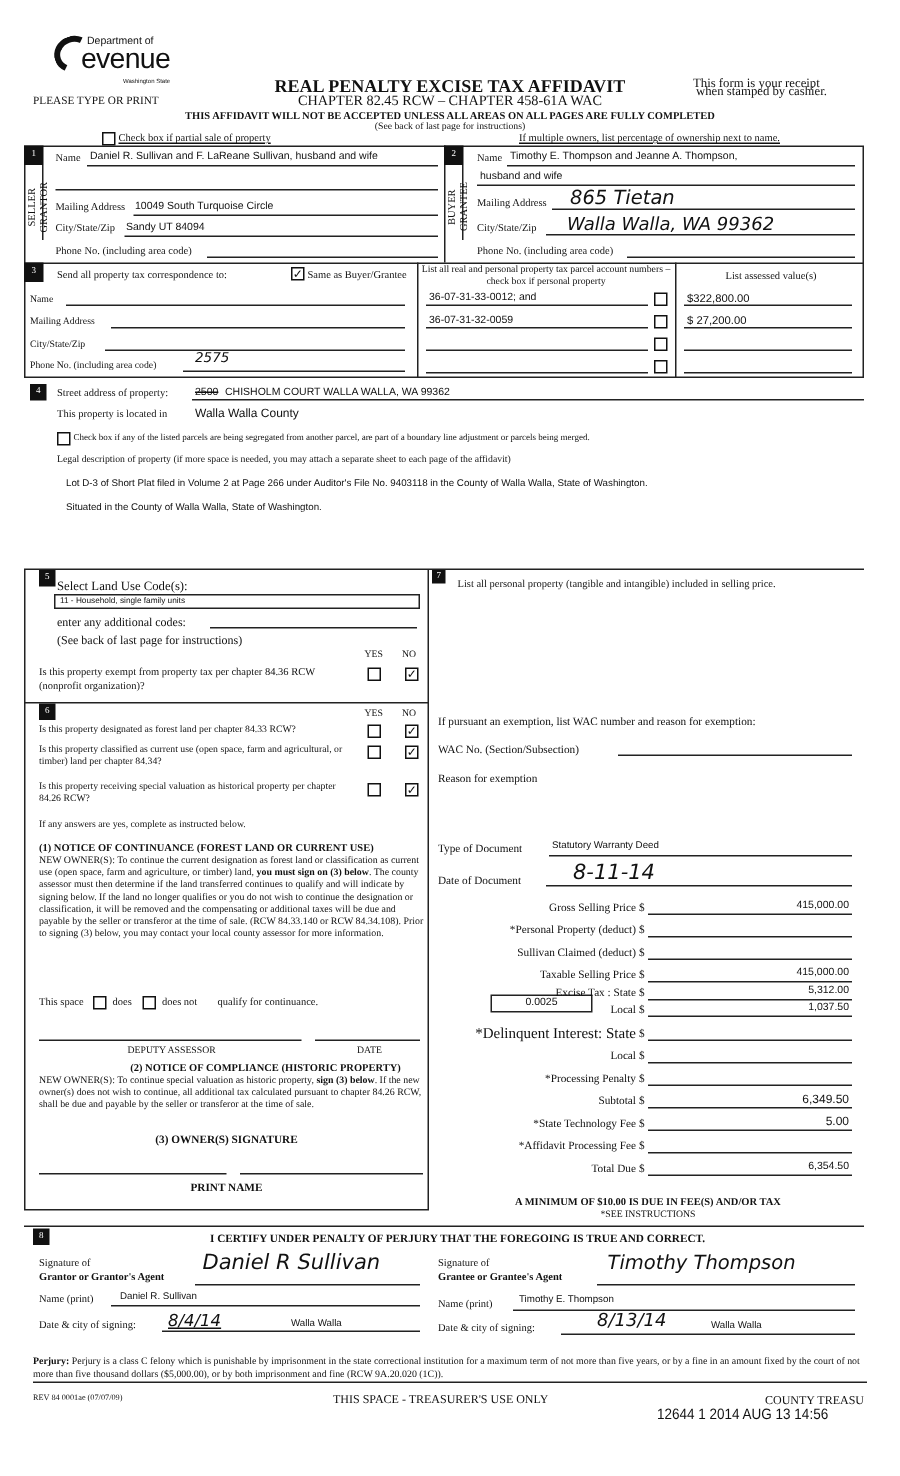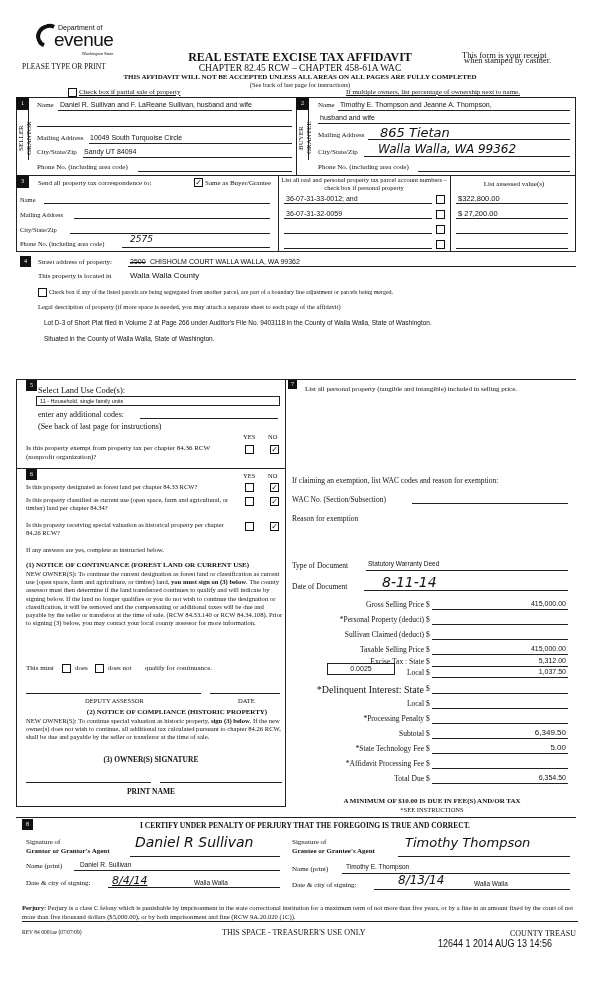--- a/index.html
+++ b/index.html
@@ -21,21 +21,21 @@
 </style>
 </head>
 <body>
 
 <div>
   <div class="logo-swirl"></div>
   <div class="abs sans" style="left:58px;top:24px;font-size:7px;">Department of</div>
   <div class="abs sans" style="left:54px;top:30px;font-size:19px;letter-spacing:-0.5px;line-height:20px;">evenue</div>
   <div class="abs sans" style="left:82px;top:51px;font-size:4px;">Washington State</div>
   <div class="abs" style="left:22px;top:62px;font-size:7.5px;">PLEASE TYPE OR PRINT</div>
-  <div class="abs bold center" style="left:150px;top:50px;width:300px;font-size:12px;">REAL ESTATE EXCISE TAX AFFIDAVIT</div>
+  <div class="abs bold center" style="left:150px;top:50px;width:300px;font-size:12px;">REAL PENALTY EXCISE TAX AFFIDAVIT</div>
   <div class="abs center" style="left:150px;top:63px;width:300px;font-size:9.5px;">CHAPTER 82.45 RCW – CHAPTER 458-61A WAC</div>
   <div class="abs" style="left:462px;top:50px;font-size:8.5px;">This form is your receipt</div>
   <div class="abs" style="left:464px;top:55px;font-size:8.5px;">when stamped by cashier.</div>
   <div class="abs bold center" style="left:60px;top:73px;width:480px;font-size:7px;">THIS AFFIDAVIT WILL NOT BE ACCEPTED UNLESS ALL AREAS ON ALL PAGES ARE FULLY COMPLETED</div>
   <div class="abs center" style="left:150px;top:81px;width:300px;font-size:6.5px;">(See back of last page for instructions)</div>
   <div class="chk" style="left:68px;top:88px;"></div>
   <div class="abs" style="left:79px;top:88px;font-size:7px;text-decoration:underline;">Check box if partial sale of property</div>
   <div class="abs" style="left:346px;top:88px;font-size:7px;text-decoration:underline;">If multiple owners, list percentage of ownership next to name.</div>
 </div>
 
@@ -176,21 +176,21 @@
   <div class="chk" style="left:270px;top:497px;">✓</div>
 
   <div class="abs" style="left:26px;top:521px;width:210px;font-size:6.5px;line-height:8px;">Is this property receiving special valuation as historical property per chapter 84.26 RCW?</div>
   <div class="chk" style="left:245px;top:522px;"></div>
   <div class="chk" style="left:270px;top:522px;">✓</div>
 
   <div class="abs" style="left:26px;top:546px;font-size:6.5px;">If any answers are yes, complete as instructed below.</div>
   <div class="abs bold" style="left:26px;top:561px;font-size:7px;">(1) NOTICE OF CONTINUANCE (FOREST LAND OR CURRENT USE)</div>
   <div class="abs" style="left:26px;top:570px;width:258px;font-size:6.6px;line-height:8.2px;"><span>NEW OWNER(S): To continue the current designation as forest land or classification as current use (open space, farm and agriculture, or timber) land,</span> <b>you must sign on (3) below</b><span>. The county assessor must then determine if the land transferred continues to qualify and will indicate by signing below. If the land no longer qualifies or you do not wish to continue the designation or classification, it will be removed and the compensating or additional taxes will be due and payable by the seller or transferor at the time of sale. (RCW 84.33.140 or RCW 84.34.108). Prior to signing (3) below, you may contact your local county assessor for more information.</span></div>
 
-  <div class="abs" style="left:26px;top:664px;font-size:7px;">This must</div>
+  <div class="abs" style="left:26px;top:664px;font-size:7px;">This space</div>
   <div class="chk" style="left:62px;top:664px;"></div>
   <div class="abs" style="left:75px;top:664px;font-size:7px;">does</div>
   <div class="chk" style="left:95px;top:664px;"></div>
   <div class="abs" style="left:108px;top:664px;font-size:7px;">does not</div>
   <div class="abs" style="left:145px;top:664px;font-size:7px;">qualify for continuance.</div>
 
   <div class="line" style="left:26px;top:693px;width:175px;"></div>
   <div class="line" style="left:210px;top:693px;width:70px;"></div>
   <div class="abs" style="left:85px;top:697px;font-size:6.5px;">DEPUTY ASSESSOR</div>
   <div class="abs" style="left:238px;top:697px;font-size:6.5px;">DATE</div>
@@ -199,21 +199,21 @@
   <div class="abs" style="left:26px;top:717px;width:258px;font-size:6.6px;line-height:8px;"><span>NEW OWNER(S): To continue special valuation as historic property,</span> <b>sign (3) below</b><span>. If the new owner(s) does not wish to continue, all additional tax calculated pursuant to chapter 84.26 RCW, shall be due and payable by the seller or transferor at the time of sale.</span></div>
   <div class="abs bold center" style="left:16px;top:755px;width:270px;font-size:7.5px;">(3) OWNER(S) SIGNATURE</div>
   <div class="line" style="left:26px;top:782px;width:125px;"></div>
   <div class="line" style="left:160px;top:782px;width:122px;"></div>
   <div class="abs bold center" style="left:16px;top:787px;width:270px;font-size:7.5px;">PRINT NAME</div>
 </div>
 
 <div>
   <div class="secnum" style="left:288px;top:380px;width:9px;height:9px;line-height:9px;">7</div>
   <div class="abs" style="left:305px;top:384px;width:270px;font-size:7px;line-height:11px;">List all personal property (tangible and intangible) included in selling price.</div>
-  <div class="abs" style="left:292px;top:476px;font-size:7.5px;">If claiming an exemption, list WAC codes and reason for exemption:</div>
+  <div class="abs" style="left:292px;top:476px;font-size:7.5px;">If pursuant an exemption, list WAC number and reason for exemption:</div>
   <div class="abs" style="left:292px;top:495px;font-size:7.5px;">WAC No. (Section/Subsection)</div>
   <div class="line" style="left:412px;top:503px;width:156px;"></div>
   <div class="abs" style="left:292px;top:514px;font-size:7.5px;">Reason for exemption</div>
 
   <div class="abs" style="left:292px;top:561px;font-size:7.5px;">Type of Document</div>
   <div class="line" style="left:366px;top:570px;width:202px;"></div>
   <div class="abs val" style="left:368px;top:560px;font-size:6.5px;">Statutory Warranty Deed</div>
   <div class="abs" style="left:292px;top:582px;font-size:7.5px;">Date of Document</div>
   <div class="line" style="left:364px;top:590px;width:204px;"></div>
   <div class="abs hand" style="left:382px;top:574px;font-size:14px;">8-11-14</div>

